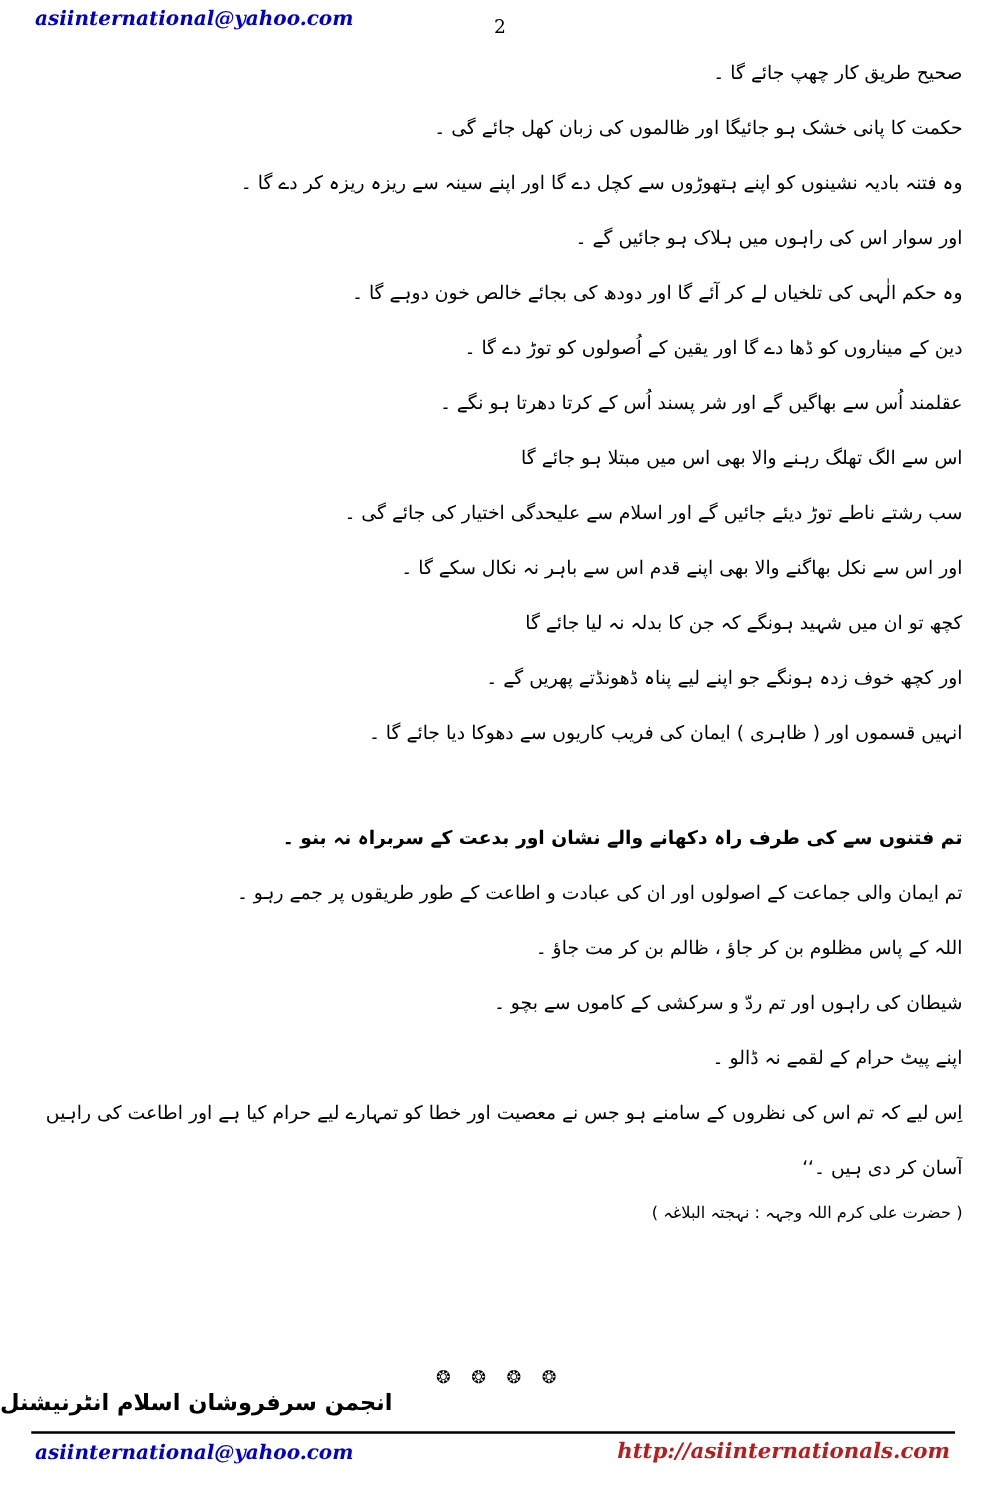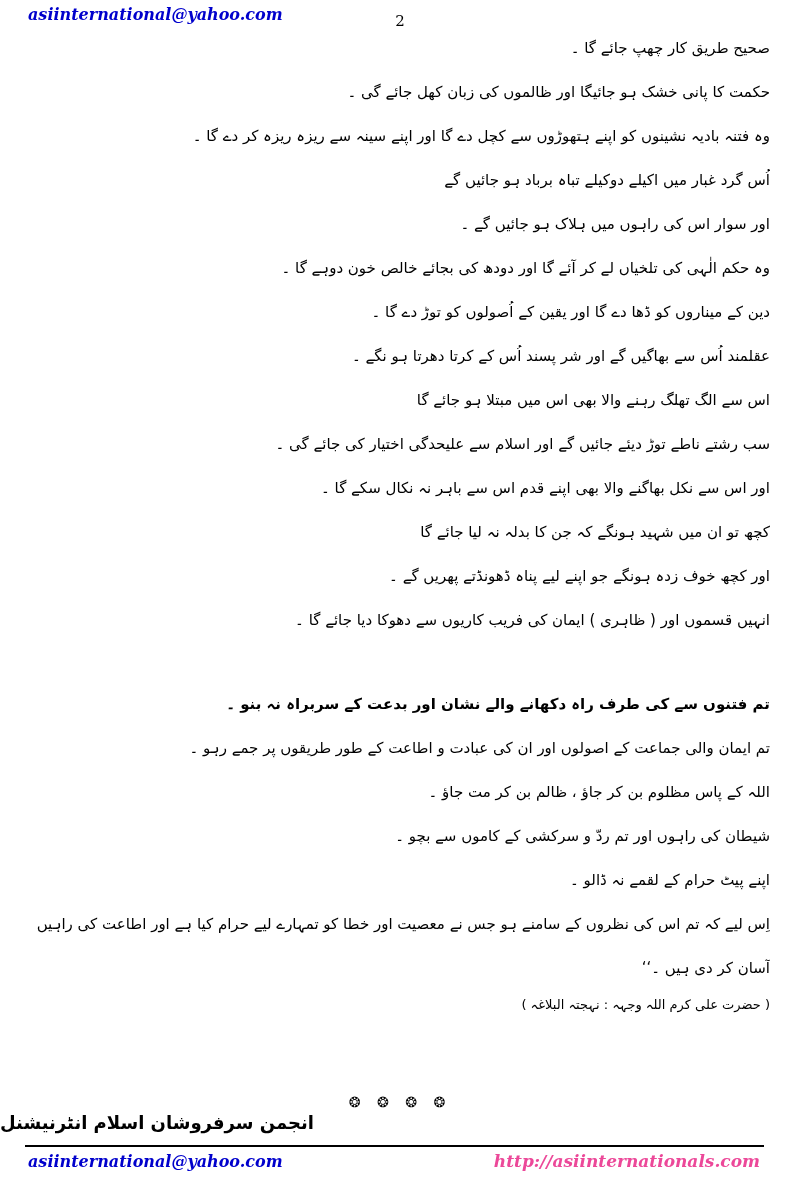--- a/index.html
+++ b/index.html
@@ -21,21 +21,21 @@
     cursor:pointer;
   }
   .pageno {
     position:absolute; top:12px; left:0; right:0;
     text-align:center;
     font-family:"DejaVu Serif", serif;
     font-size:15px; color:#000000;
   }
   
   .body {
-    position:absolute; top:26px; left:22px; right:30px;
+    position:absolute; top:36px; left:22px; right:30px;
     direction:rtl;
   }
   .line {
     height:44px; line-height:44px;
     font-size:15px;
     text-align:right;
     white-space:nowrap; overflow:hidden;
   }
   .line.l { text-align:right; }
   .line.b { font-weight:bold; }
@@ -59,37 +59,36 @@
     position:absolute; top:1152px; left:28px;
     font-family:"DejaVu Serif", serif;
     font-style:italic; font-weight:bold;
     font-size:16px; color:#0000cc;
     cursor:pointer;
   }
   .ftr-url {
     position:absolute; top:1151px; right:40px;
     font-family:"DejaVu Serif", serif;
     font-style:italic; font-weight:bold;
-    font-size:17px; color:#ec4899;
+    font-size:17px; color:#b91c1c;
     cursor:pointer;
   }
 </style>
 </head>
 <body>
 
 <div class="page">
 
   <span class="hdr-email">asiinternational@yahoo.com</span>
   <div class="pageno">2</div>
 
   <div class="body">
     <div class="line">صحیح طریق کار چھپ جائے گا ۔</div>
     <div class="line">حکمت کا پانی خشک ہو جائیگا اور ظالموں کی زبان کھل جائے گی ۔</div>
     <div class="line">وہ فتنہ بادیہ نشینوں کو اپنے ہتھوڑوں سے کچل دے گا اور اپنے سینہ سے ریزہ ریزہ کر دے گا ۔</div>
-    <div class="line">اُس گرد غبار میں اکیلے دوکیلے تباہ برباد ہو جائیں گے</div>
     <div class="line">اور سوار اس کی راہوں میں ہلاک ہو جائیں گے ۔</div>
     <div class="line">وہ حکم الٰہی کی تلخیاں لے کر آئے گا اور دودھ کی بجائے خالص خون دوہے گا ۔</div>
     <div class="line">دین کے میناروں کو ڈھا دے گا اور یقین کے اُصولوں کو توڑ دے گا ۔</div>
     <div class="line">عقلمند اُس سے بھاگیں گے اور شر پسند اُس کے کرتا دھرتا ہو نگے ۔</div>
     <div class="line">اس سے الگ تھلگ رہنے والا بھی اس میں مبتلا ہو جائے گا</div>
     <div class="line">سب رشتے ناطے توڑ دیئے جائیں گے اور اسلام سے علیحدگی اختیار کی جائے گی ۔</div>
     <div class="line">اور اس سے نکل بھاگنے والا بھی اپنے قدم اس سے باہر نہ نکال سکے گا ۔</div>
     <div class="line">کچھ تو ان میں شہید ہونگے کہ جن کا بدلہ نہ لیا جائے گا</div>
     <div class="line">اور کچھ خوف زدہ ہونگے جو اپنے لیے پناہ ڈھونڈتے پھریں گے ۔</div>
     <div class="line">انہیں قسموں اور ( ظاہری ) ایمان کی فریب کاریوں سے دھوکا دیا جائے گا ۔</div>

